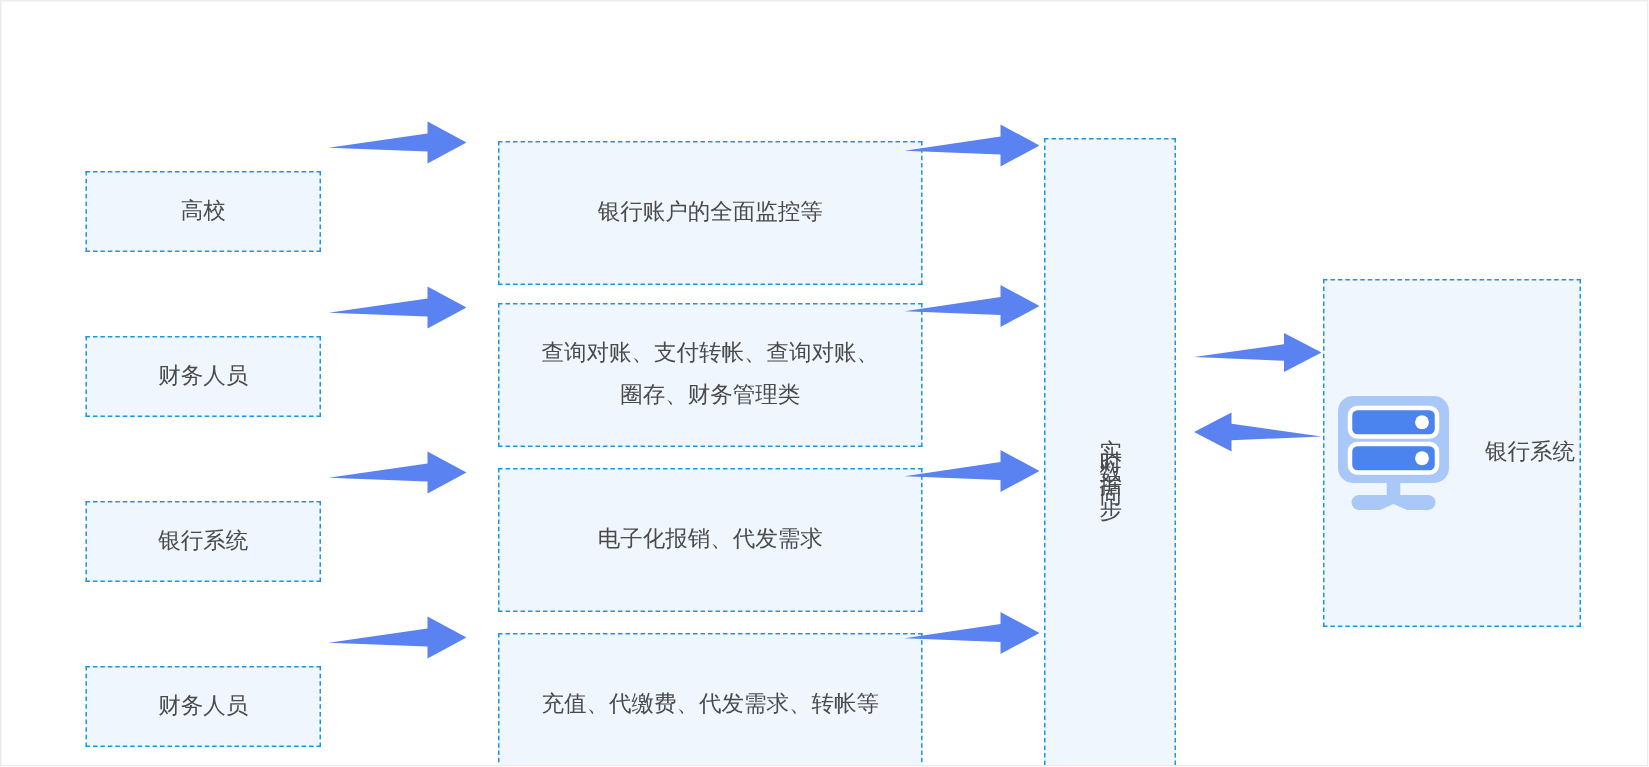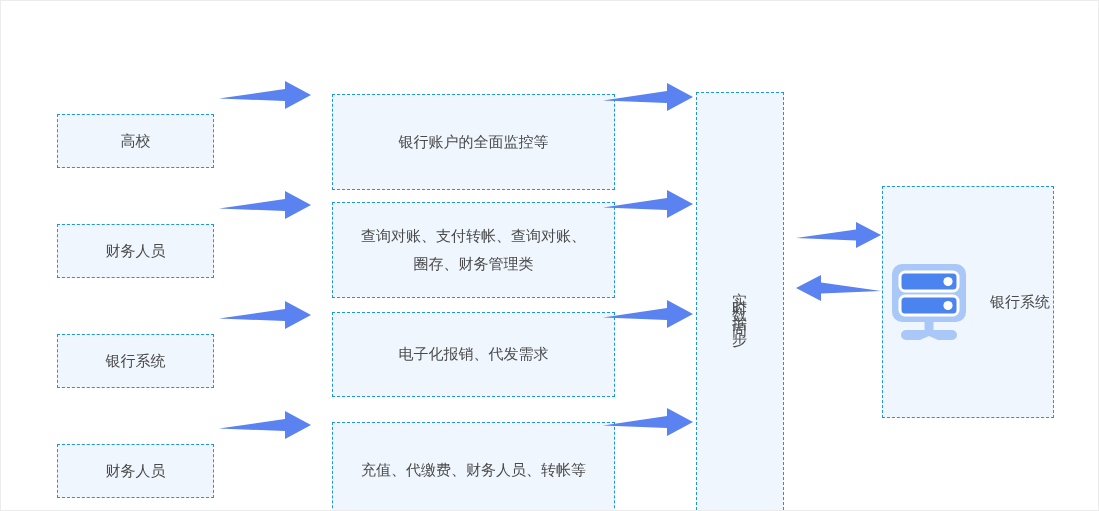--- a/index.html
+++ b/index.html
@@ -48,21 +48,21 @@
   .actor-4 { top: 397px; }
 
   
   .service {
     left: 331px;
     width: 283px;
     text-align: center;
   }
   .service-1 { top: 47px;  height: 96px; }
   .service-2 { top: 155px; height: 96px; }
-  .service-3 { top: 265px; height: 85px; }
+  .service-3 { top: 265px; height: 96px; }
   .service-4 { top: 375px; height: 96px; }
   .service .txt {
     padding: 0 16px;
   }
   .service .txt .line { display: block; }
 
   
   .sync {
     left: 695px;
     top: 45px;
@@ -135,21 +135,21 @@
       <span class="line">圈存、财务管理类</span>
     </span>
   </div>
   <div class="node service service-3">
     <span class="txt">
       <span class="line">电子化报销、代发需求</span>
     </span>
   </div>
   <div class="node service service-4">
     <span class="txt">
-      <span class="line">充值、代缴费、财务人员、转帐等</span>
+      <span class="line">充值、代缴费、代发需求、转帐等</span>
     </span>
   </div>
 
   <div class="node sync">
     <span class="vtext">实时数据同步</span>
   </div>
 
   <div class="node bank">
     <span>
       <svg class="server-icon" viewBox="0 0 86 80" xmlns="http://www.w3.org/2000/svg">

